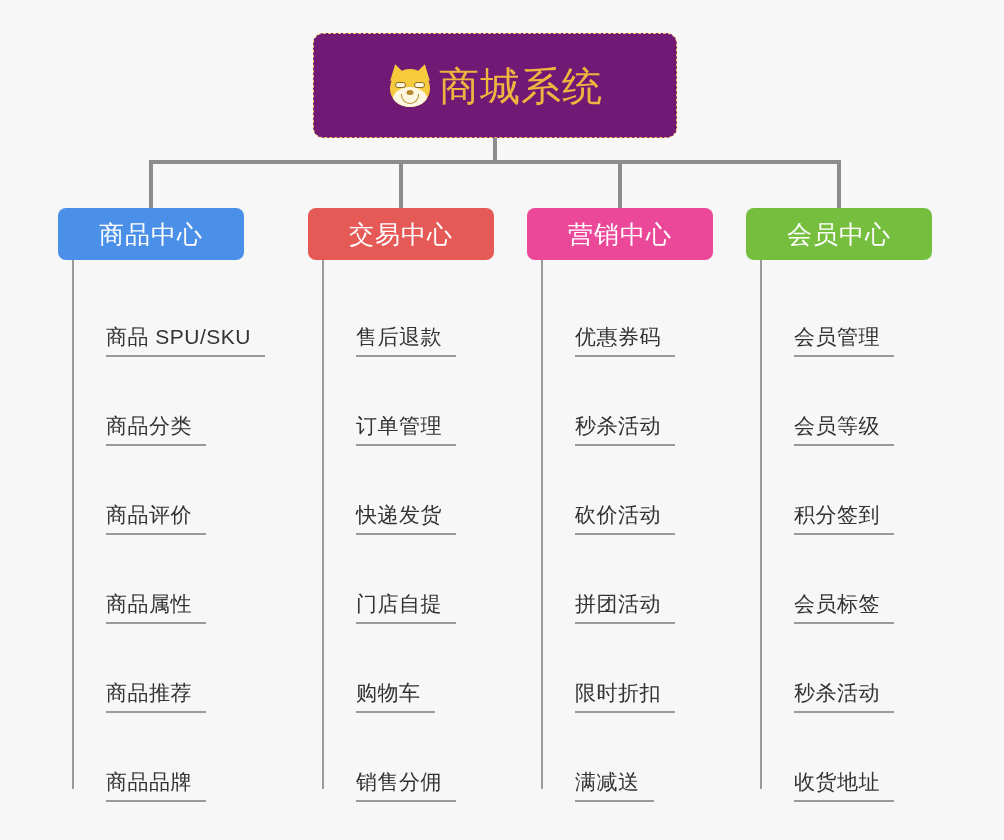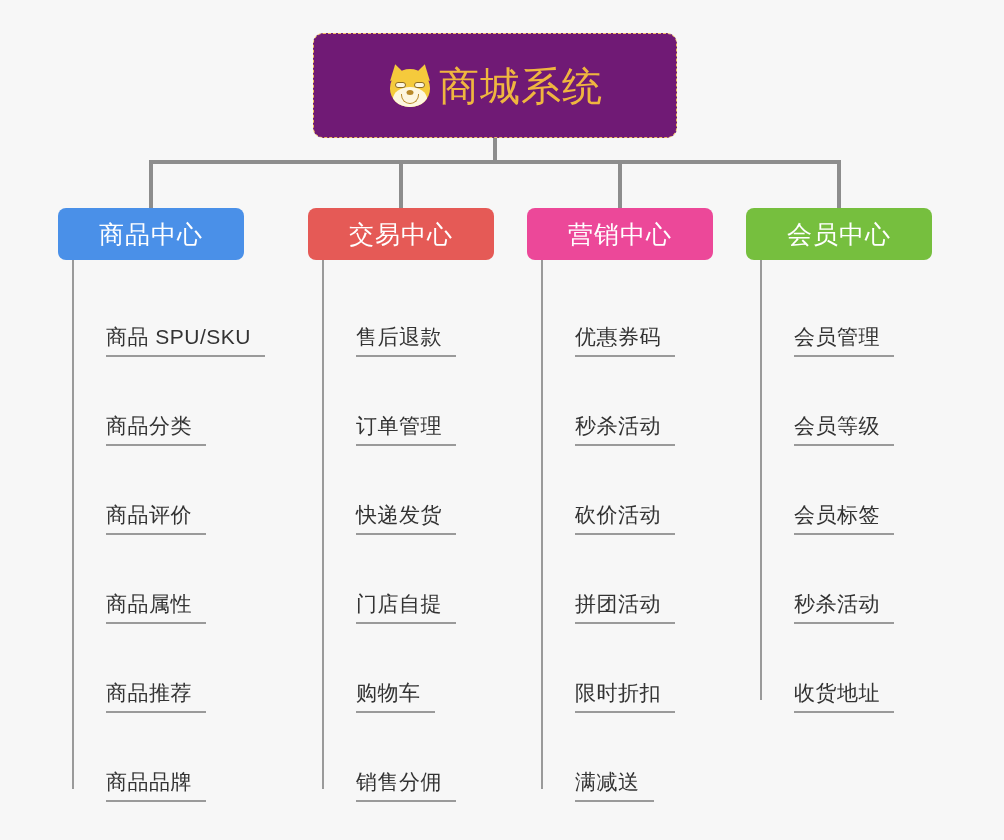--- a/index.html
+++ b/index.html
@@ -291,20 +291,23 @@
     </div>
     <div class="leaf-list">
       <div class="spine"></div>
       <div class="leaf">
           <span class="leaf-inner"><span class="leaf-label">会员管理</span></span>
         </div>
       <div class="leaf">
           <span class="leaf-inner"><span class="leaf-label">会员等级</span></span>
         </div>
       <div class="leaf">
+          <span class="leaf-inner"><span class="leaf-label">积分签到</span></span>
+        </div>
+      <div class="leaf">
           <span class="leaf-inner"><span class="leaf-label">会员标签</span></span>
         </div>
       <div class="leaf">
           <span class="leaf-inner"><span class="leaf-label">秒杀活动</span></span>
         </div>
       <div class="leaf">
           <span class="leaf-inner"><span class="leaf-label">收货地址</span></span>
         </div>
     </div>
   </div>

